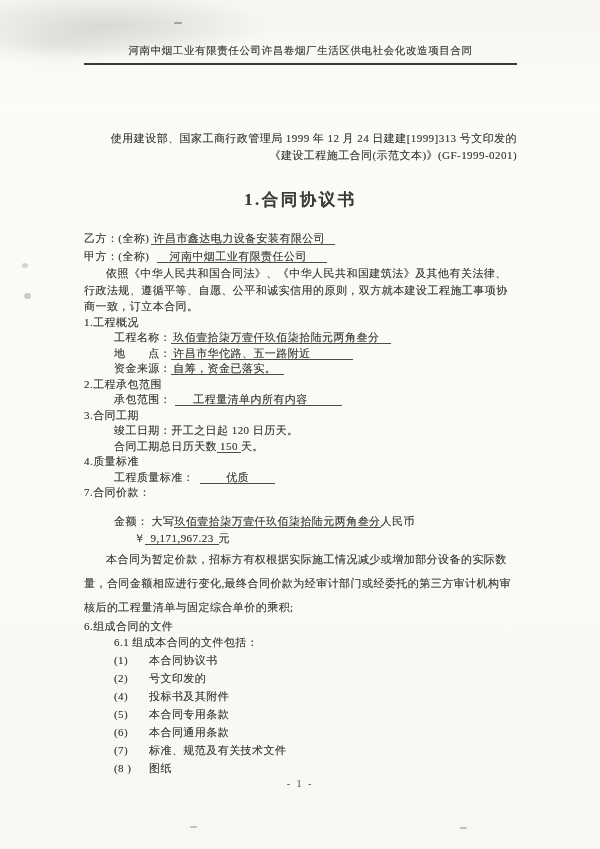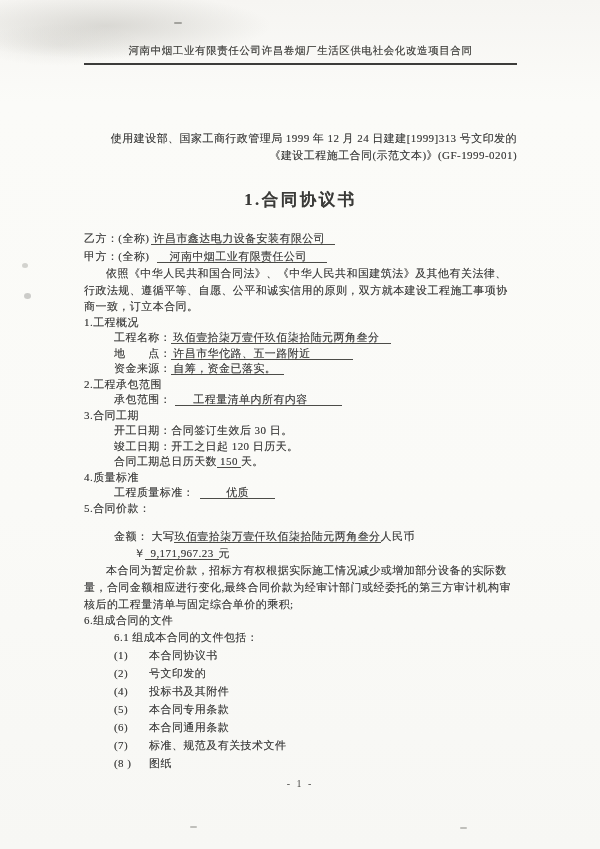--- a/index.html
+++ b/index.html
@@ -50,21 +50,21 @@
   .u-f1   { padding:0 12px 0 2px; }
   .u-f2   { padding:0 42px 0 2px; }
   .u-f3   { padding:0 8px  0 2px; }
   .u-scope{ padding:0 34px 0 18px; margin-left:4px; }
   .u-days { padding:0 3px; }
   .u-qual { padding:0 26px; margin-left:6px; }
   .u-num  { padding:0 5px; }
 
   .amount-line  { line-height:17px; padding-left:30px; white-space:nowrap;margin-top:12px; }
   .amount-line2 { line-height:17px; padding-left:50px; white-space:nowrap; }
-  .note { line-height:17px; text-indent:2em; }
+  .note { line-height:24px; text-indent:2em; }
   .sub61 { line-height:17px; padding-left:30px; }
   .files { list-style:none; padding-left:30px; }
   .files li { line-height:18px; white-space:nowrap; }
   .inum { display:inline-block; width:35px; }
 
   .footer {
     position:absolute; top:778px; left:0; width:100%;
     text-align:center; font-size:10px; letter-spacing:2px; color:#4a4a47;
   }
 </style>
@@ -110,32 +110,31 @@
     <div class="sec-line indented">
       <span>资金来源：</span><span class="uv u-f3">自筹，资金已落实。</span>
     </div>
 
     <div class="sec-line">2.工程承包范围</div>
     <div class="sec-line indented">
       <span>承包范围：</span><span class="uv u-scope">工程量清单内所有内容</span>
     </div>
 
     <div class="sec-line">3.合同工期</div>
-    <div class="sec-line indented">开工日期：合同签订生效后 30 日。</div>
     <div class="sec-line indented">竣工日期：开工之日起 120 日历天。</div>
     <div class="sec-line indented">
       <span>合同工期总日历天数</span><span class="uv u-days">150</span><span>天。</span>
     </div>
 
     <div class="sec-line">4.质量标准</div>
     <div class="sec-line indented">
       <span>工程质量标准：</span><span class="uv u-qual">优质</span>
     </div>
 
-    <div class="sec-line">5.合同价款：</div>
+    <div class="sec-line">7.合同价款：</div>
     <div class="amount-line">
       <span>金额：</span>
       <span>大写</span><span class="uv">玖佰壹拾柒万壹仟玖佰柒拾陆元两角叁分</span><span>人民币</span>
     </div>
     <div class="amount-line2">
       <span>￥</span><span class="uv u-num">9,171,967.23</span><span>元</span>
     </div>
     <p class="note">本合同为暂定价款，招标方有权根据实际施工情况减少或增加部分设备的实际数量，合同金额相应进行变化,最终合同价款为经审计部门或经委托的第三方审计机构审核后的工程量清单与固定综合单价的乘积;</p>
 
     <div class="sec-line">6.组成合同的文件</div>

